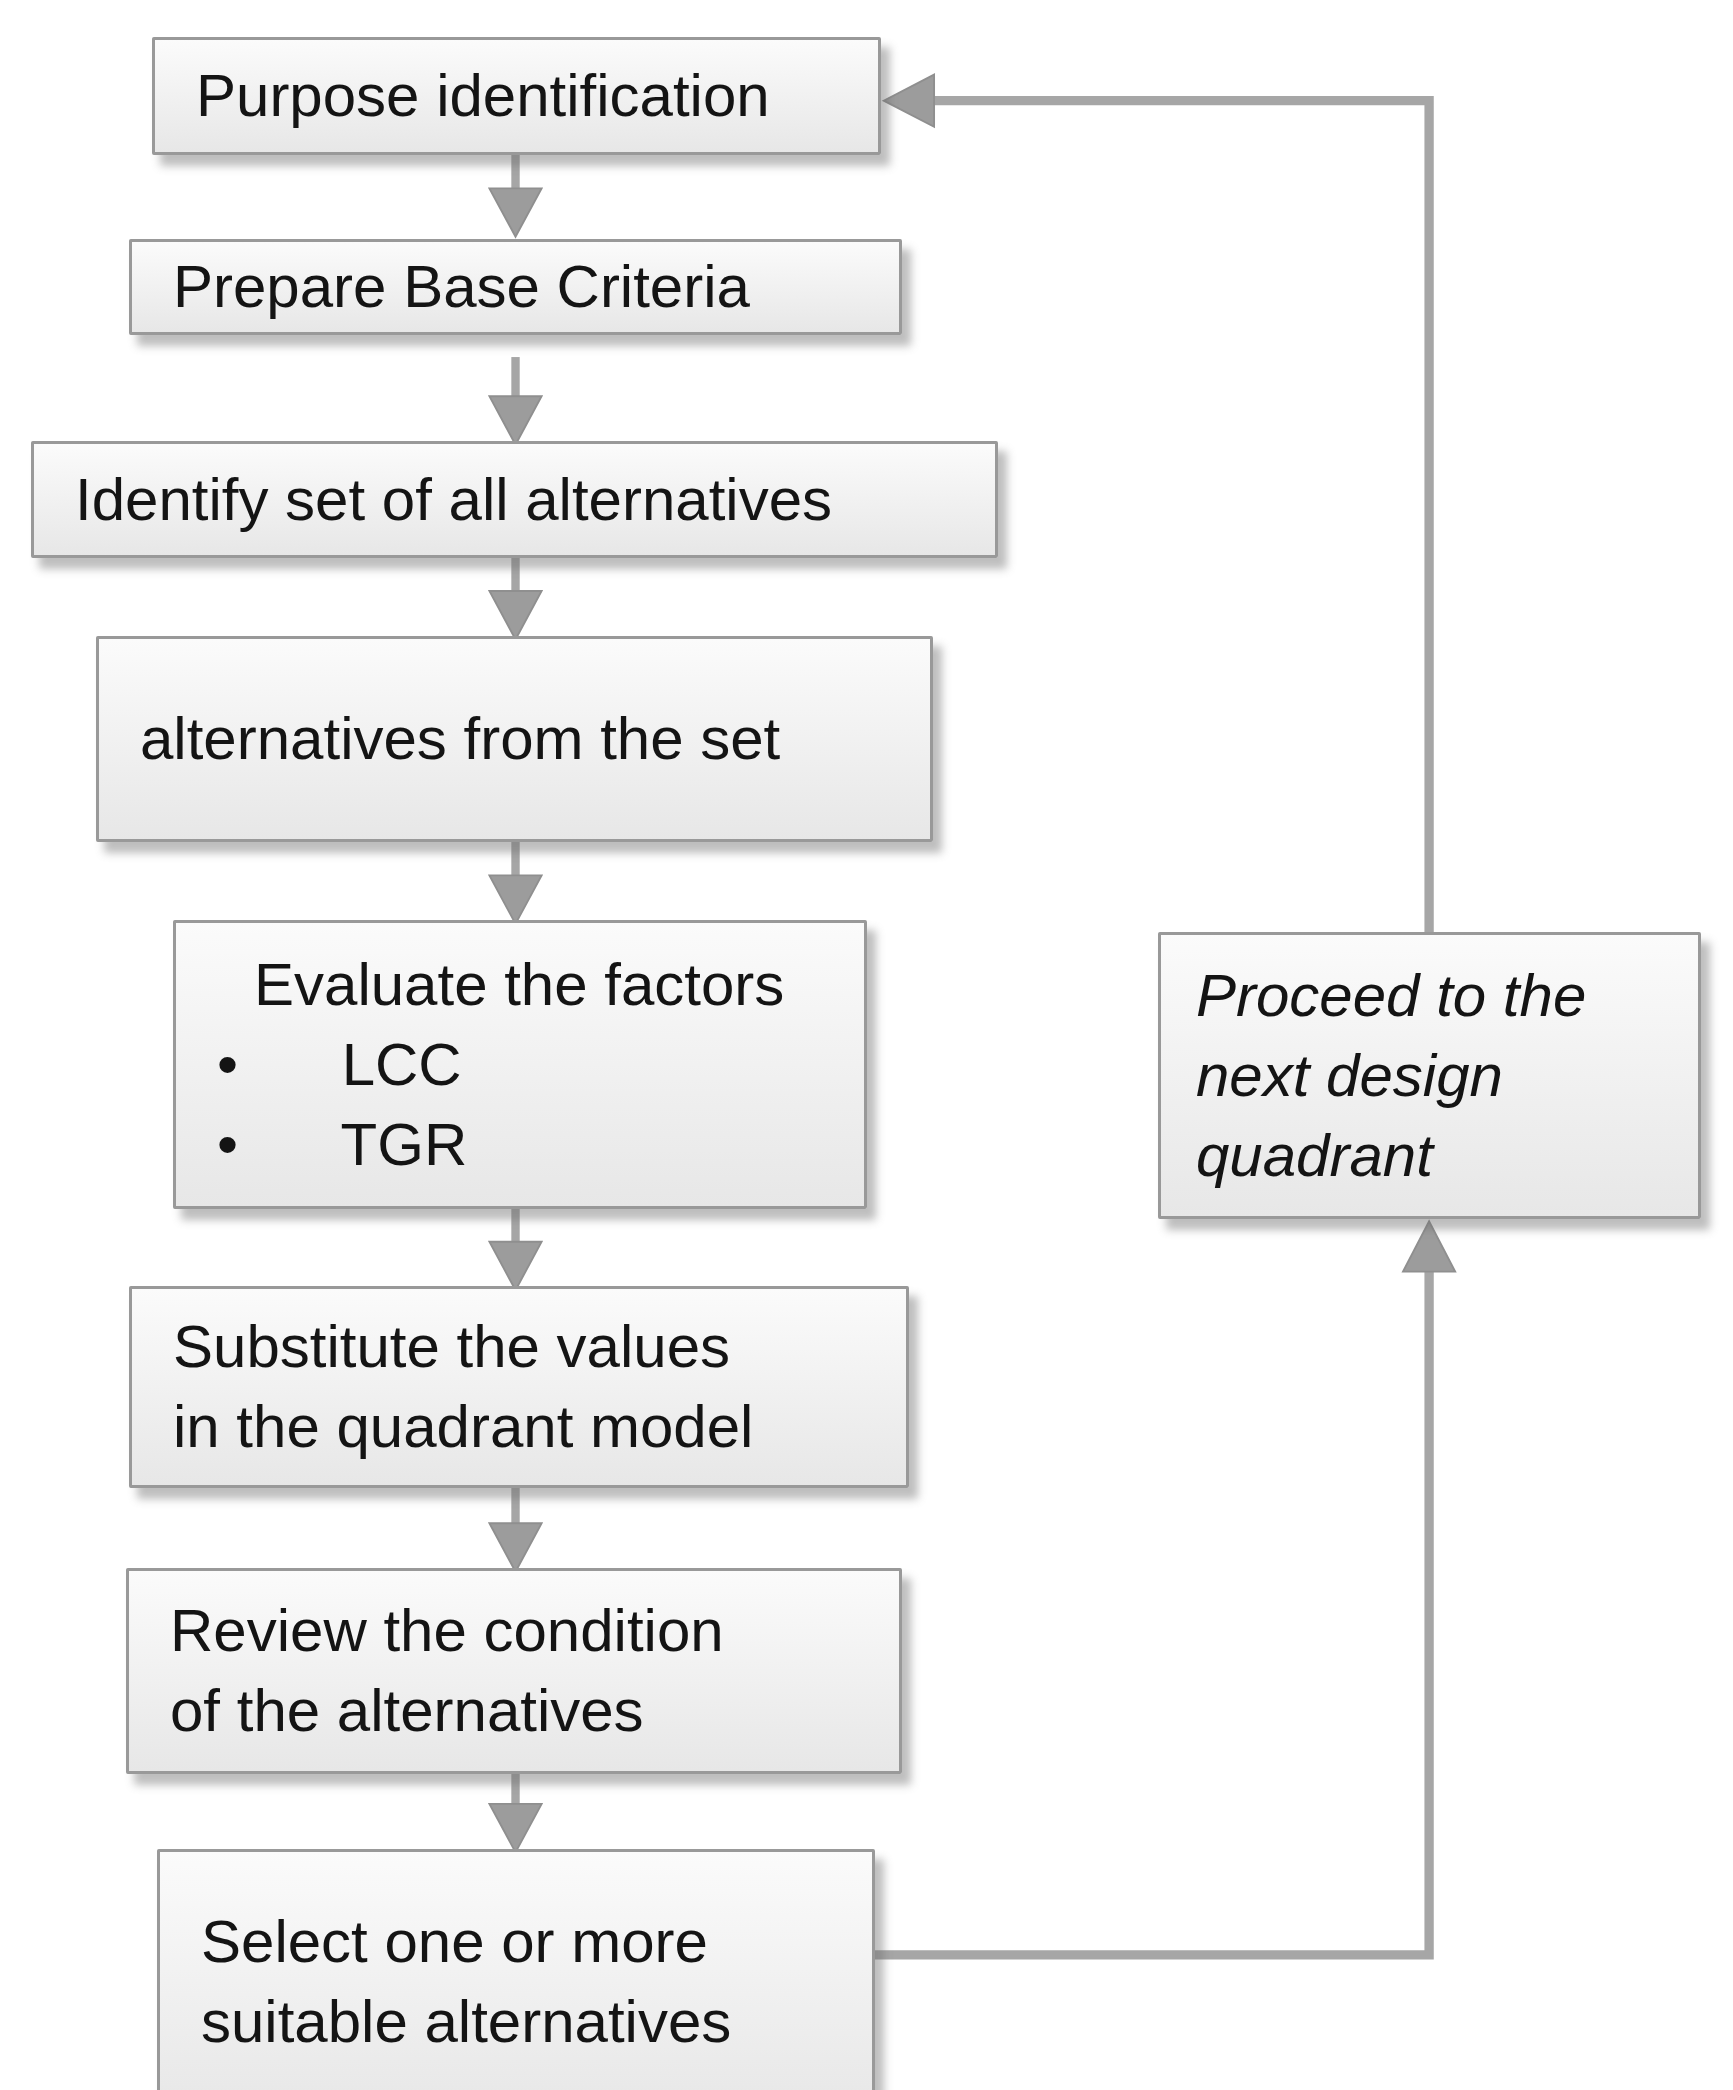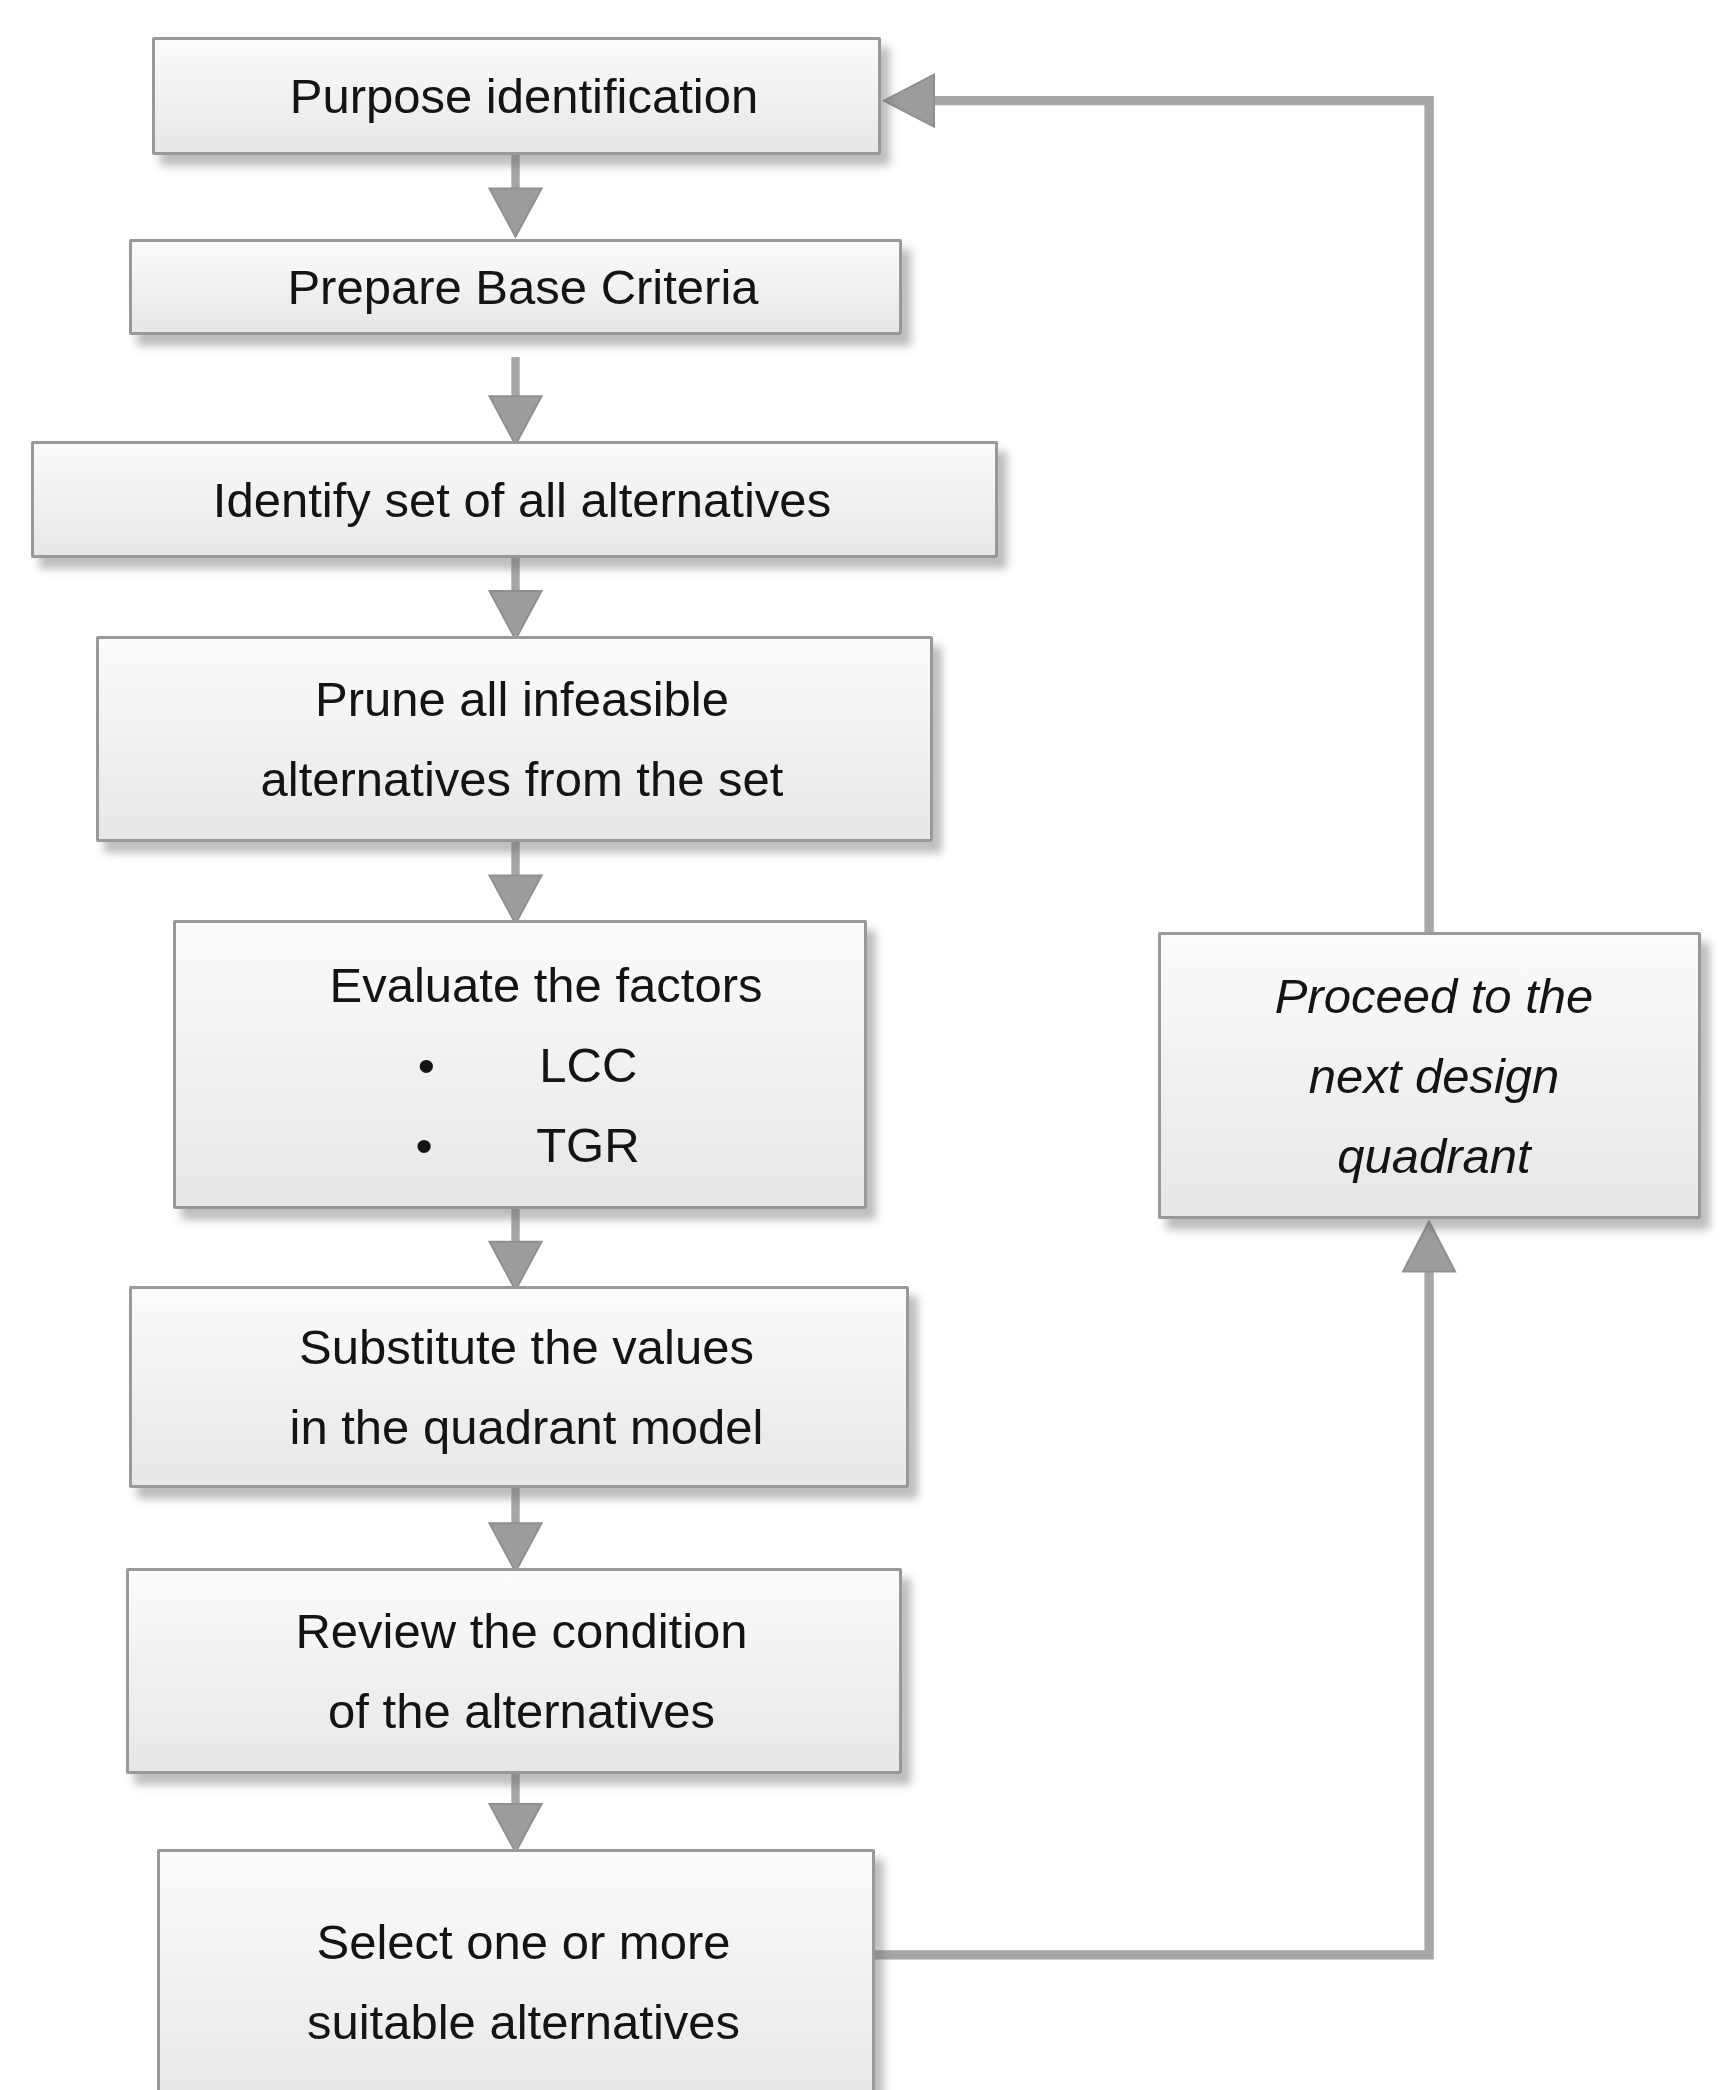--- a/index.html
+++ b/index.html
@@ -19,24 +19,23 @@
   .conn-thick{stroke-width:10px;}
   .head{fill:var(--arrowhead,#9c9c9c);stroke:var(--connector-edge,#8f8f8f);stroke-width:2px;}
   .box{
     position:absolute;box-sizing:border-box;z-index:1;
     border:3.7px solid var(--box-border,#999999);
     border-radius:1.9px;
     background:linear-gradient(180deg,var(--box-fill-top,#fbfbfb) 0%,var(--box-fill-bottom,#e7e7e7) 100%);
     box-shadow:8.4px 10.3px 8.4px var(--shadow,rgba(110,110,110,0.45));
     color:var(--text,#141414);
     display:flex;flex-direction:column;justify-content:center;
-    font-size:49px;line-height:80px;
+    font-size:60px;line-height:80px;
     padding:0 26px 0 41px;
     white-space:nowrap;
-    align-items:center;
   }
   .box .line{display:block;}
   .ev-title{text-indent:37px;}
   .ev-bullet{display:flex;}
   .ev-bullet .dot{display:inline-block;width:108px;flex:0 0 108px;}
   .loop-box{padding-left:35px;font-style:italic;}
 </style>
 </head>
 <body>
 
@@ -90,21 +89,20 @@
 
   <div class="box" style="left:129px;top:239px;width:773px;height:96px">
     <span class="line">Prepare Base Criteria</span>
   </div>
 
   <div class="box" style="left:31px;top:441px;width:967px;height:117px">
     <span class="line">Identify set of all alternatives</span>
   </div>
 
   <div class="box" style="left:96px;top:636px;width:837px;height:206px">
-    <span class="line">Prune all infeasible</span>
     <span class="line">alternatives from the set</span>
   </div>
 
   <div class="box" style="left:173px;top:920px;width:694px;height:289px">
     <div class="line ev-title">Evaluate the factors</div>
     <div class="line ev-bullet">
       <span class="dot">•</span>
       <span>LCC</span>
     </div>
     <div class="line ev-bullet">

